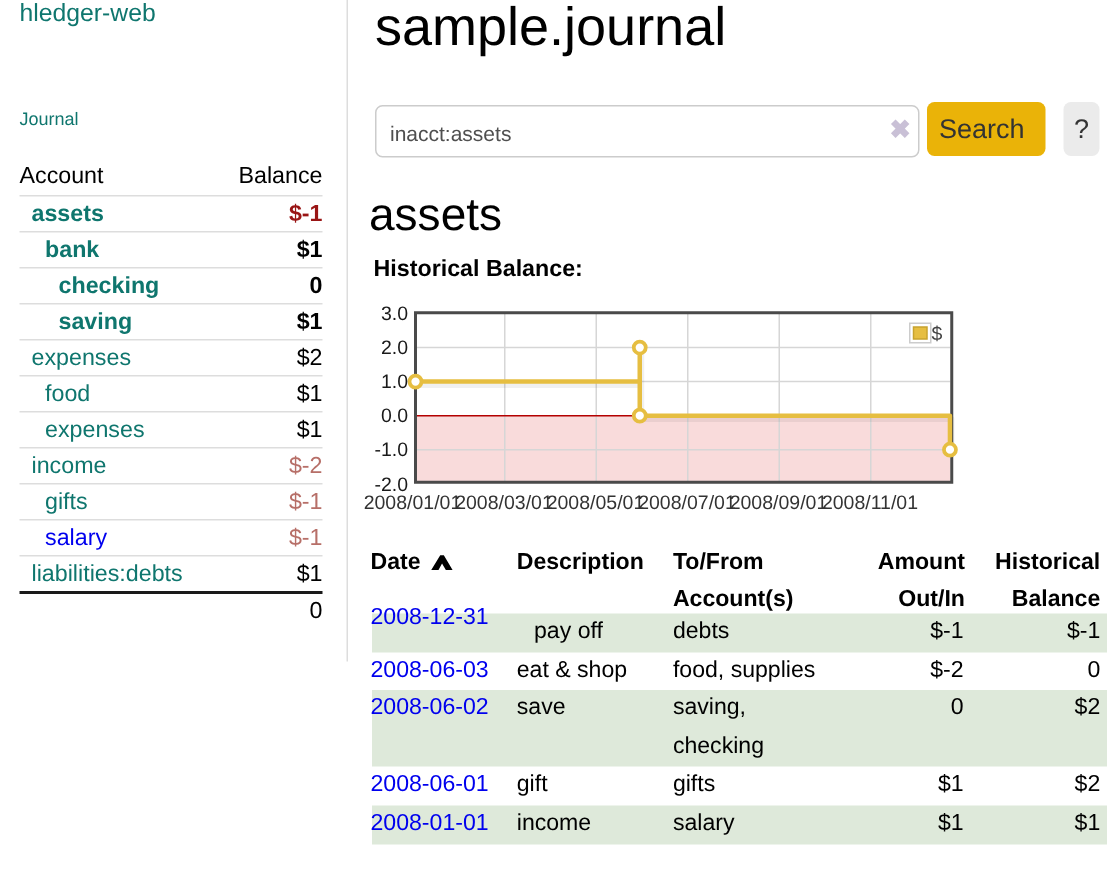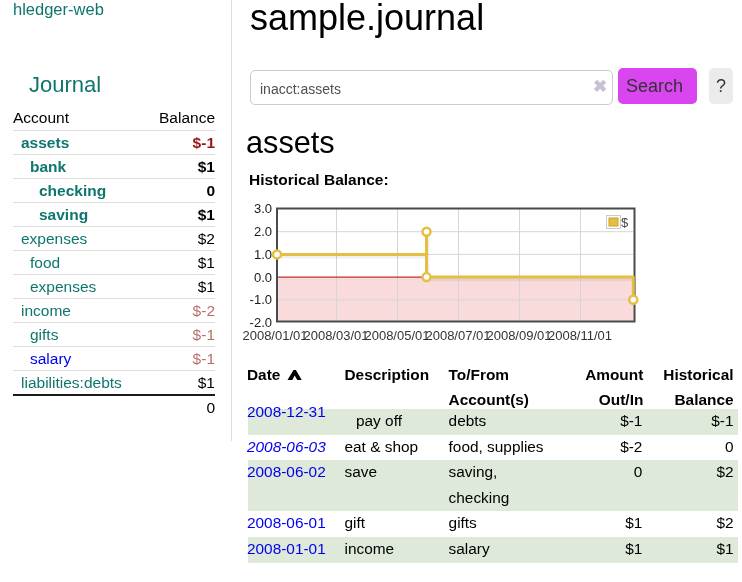--- a/index.html
+++ b/index.html
@@ -4,35 +4,35 @@
 <style>
 * { margin:0; padding:0; box-sizing:content-box; }
 html,body { width:742px; height:582px; background:#fff; font-family:"Liberation Sans",sans-serif; overflow:hidden; }
 a { text-decoration:none; }
 .purple { color:#0f766e; }
 .blue { color:#0000EE; }
 .negb { color:#991515; }
 .negm { color:#b76f68; }
 #sidebar { position:absolute; left:0; top:0; width:231px; height:441px; border-right:1px solid #ddd; }
 #brand { position:absolute; left:13px; top:0px; font-size:16.5px; }
-#journal { position:absolute; left:13px; top:72px; font-size:22px;margin-left:16px; }
+#journal { position:absolute; left:13px; top:72px; font-size:12px; }
 table.acc { position:absolute; left:13px; top:106px; width:202px; border-collapse:collapse; font-size:15.5px; }
 table.acc td { padding:0; vertical-align:middle; }
 table.acc tr.hdr td { height:24px; border-bottom:1px solid #ddd;margin-left:32px; }
 table.acc tr.row td { height:23px; border-bottom:1px solid #ddd; }
 table.acc td.amt { text-align:right; padding-right:0px; }
 table.acc tr.tot td { border-top:2px solid #1a1a1a; border-bottom:none; height:23px; }
 .b { font-weight:bold; }
 .d1 { padding-left:8px !important; }
 .d2 { padding-left:17px !important; }
 .d3 { padding-left:26px !important; }
 h1.title { position:absolute; left:250px; top:-3px; font-size:36px; font-weight:normal; color:#000; }
 #searchbox { position:absolute; left:250px; top:70px; width:347px; height:29px; border:1px solid #ccc; border-radius:5px; font-size:14px; color:#4f4f4f; padding:4px 5px 0 9px; line-height:29px; }
 #clearx { position:absolute; left:593px; top:76px; font-size:17px; font-weight:bold; color:#c9c0d6; }
-#btn-search { position:absolute; left:618px; top:68px; padding-right:6px; width:73px; height:36px; background:#d946ef; border-radius:5px; font-size:18px; color:#333; text-align:center; line-height:37px; }
+#btn-search { position:absolute; left:618px; top:68px; padding-right:6px; width:73px; height:36px; background:#eab308; border-radius:5px; font-size:18px; color:#333; text-align:center; line-height:37px; }
 #btn-q { position:absolute; left:709px; top:68px; width:24px; height:36px; background:#ebebeb; border-radius:5px; font-size:18px; color:#333; text-align:center; line-height:37px; }
 h2.acct { position:absolute; left:246px; top:124.5px; font-size:30.7px; font-weight:normal; color:#000; }
 #histlabel { position:absolute; left:249px; top:170.5px; font-size:15.5px; font-weight:bold; color:#000; }
 #chart { position:absolute; left:240px; top:198px; }
 .stripe { position:absolute; left:248px; width:489.6px; background:#dee9da; }
 .t { position:absolute; font-size:15.4px; line-height:18px; white-space:nowrap; color:#000; }
 .th { font-weight:bold; }
 .ra { text-align:right; }
 </style>
 </head>
@@ -153,21 +153,21 @@
 <div class="t th ra" style="right:98.7px; top:391.3px;">Out/In</div>
 <div class="t th ra" style="right:8.5px; top:365.9px;">Historical</div>
 <div class="t th ra" style="right:8.5px; top:391.3px;">Balance</div>
 
 <div class="t" style="left:247px; top:403px;"><a class="blue" href="#">2008-12-31</a></div>
 <div class="t" style="left:356px; top:412.4px;">pay off</div>
 <div class="t" style="left:448.6px; top:412.4px;">debts</div>
 <div class="t ra negb" style="right:99.6px; top:412.4px;">$-1</div>
 <div class="t ra negb" style="right:8.5px; top:412.4px;">$-1</div>
 
-<div class="t" style="left:247px; top:438.0px;font-style:italic;"><a class="blue" href="#">2008-06-03</a></div>
+<div class="t" style="left:247px; top:438.0px;"><a class="blue" href="#">2008-06-03</a></div>
 <div class="t" style="left:344.5px; top:438.0px;">eat &amp; shop</div>
 <div class="t" style="left:448.6px; top:438.0px;">food, supplies</div>
 <div class="t ra negb" style="right:99.6px; top:438.0px;">$-2</div>
 <div class="t ra" style="right:8.5px; top:438.0px;">0</div>
 
 <div class="t" style="left:247px; top:463.4px;"><a class="blue" href="#">2008-06-02</a></div>
 <div class="t" style="left:344.5px; top:463.4px;">save</div>
 <div class="t" style="left:448.6px; top:463.4px;">saving,</div>
 <div class="t" style="left:448.6px; top:488.9px;">checking</div>
 <div class="t ra" style="right:99.6px; top:463.4px;">0</div>

